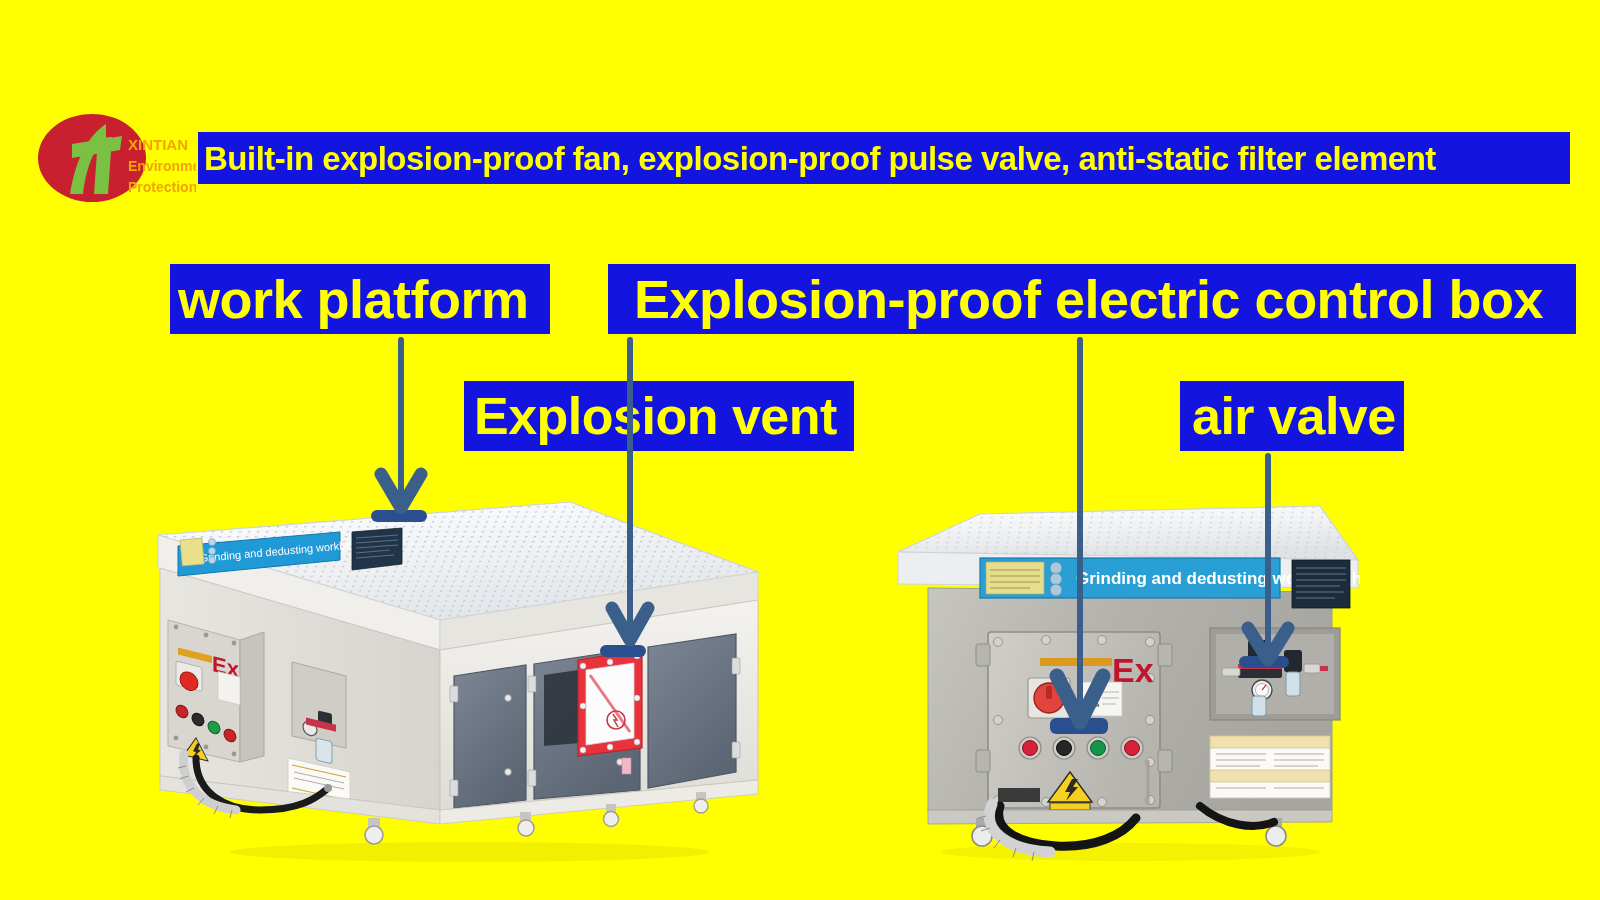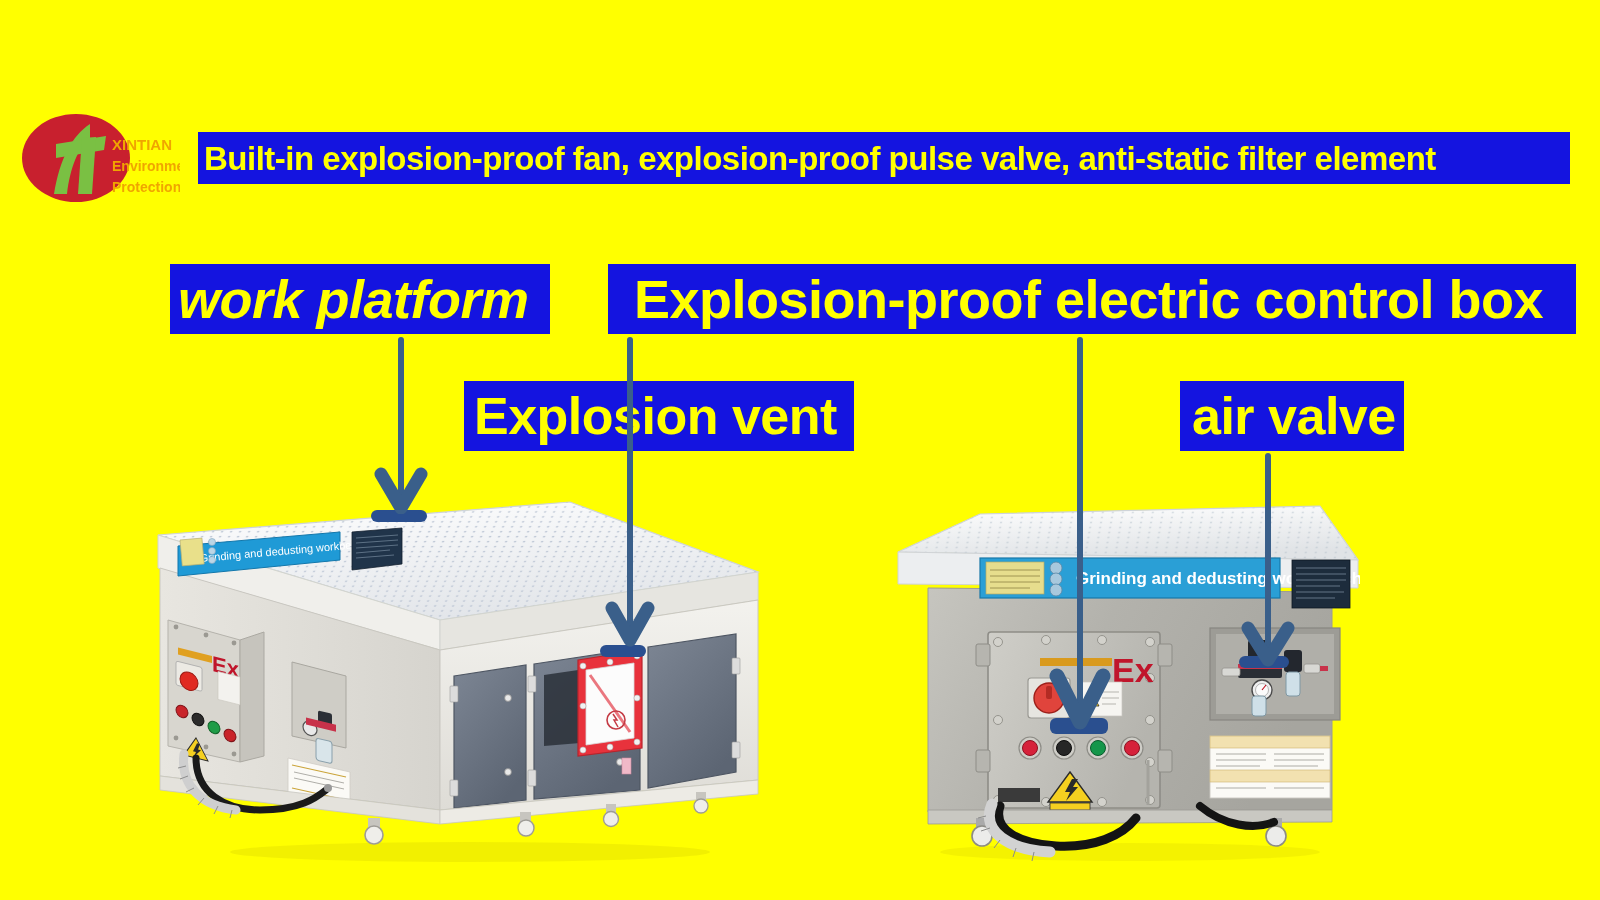--- a/index.html
+++ b/index.html
@@ -23,27 +23,27 @@
     box-sizing:border-box;
   }
   #title-banner{
     left:88px;top:12px;width:1487px;height:90px;
     font-size:70px;padding:0 10px;line-height:1;
   }
   #subtitle-banner{
     left:198px;top:132px;width:1372px;height:52px;
     font-size:33px;padding:0 6px;line-height:1;
   }
-  #callout-work-platform{left:170px;top:264px;width:380px;height:70px;font-size:54px;padding:3px 8px;font-style:italic;}
+  #callout-work-platform{left:170px;top:264px;width:380px;height:70px;font-size:54px;padding:3px 8px;}
   #callout-control-box{left:608px;top:264px;width:968px;height:70px;font-size:54px;padding:0 26px;}
   #callout-explosion-vent{left:464px;top:381px;width:390px;height:70px;font-size:52px;padding:0 10px;}
   #callout-air-valve{left:1180px;top:381px;width:224px;height:70px;font-size:52px;padding:4px 12px;}
 
   
-  #logo{position:absolute;left:20px;top:108px;width:160px;height:100px;}
+  #logo{position:absolute;left:36px;top:108px;width:160px;height:100px;}
 
   
   .arrow{position:absolute;}
 
   
   .machine{position:absolute;}
 
   
   .marker{position:absolute;background:#2a4f8f;border-radius:6px;}
 </style>

